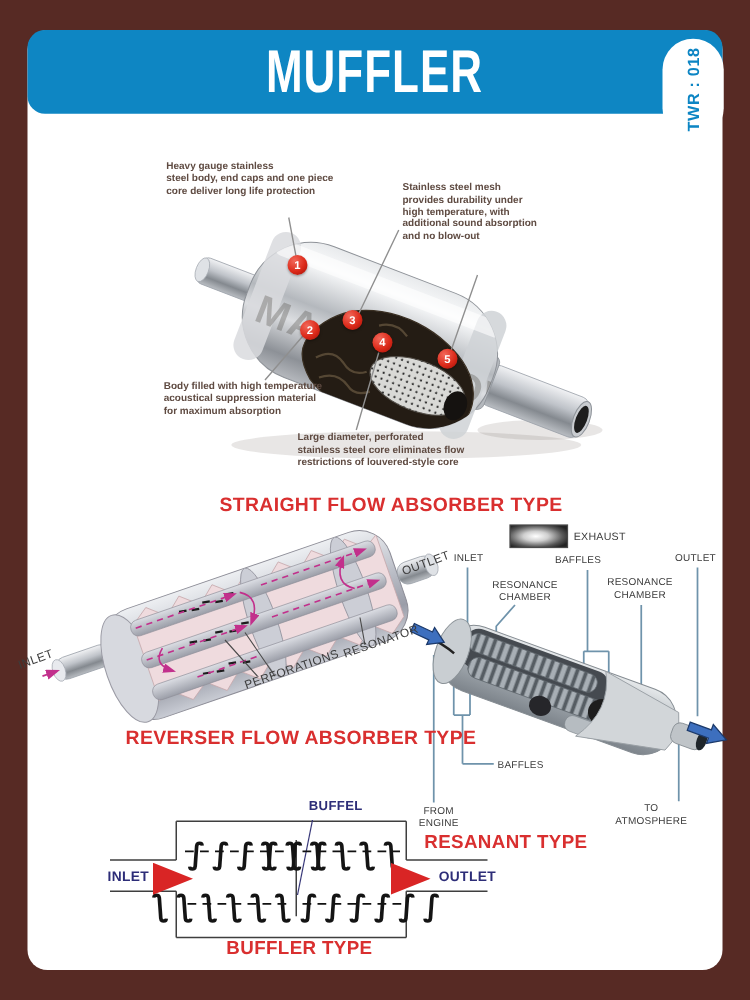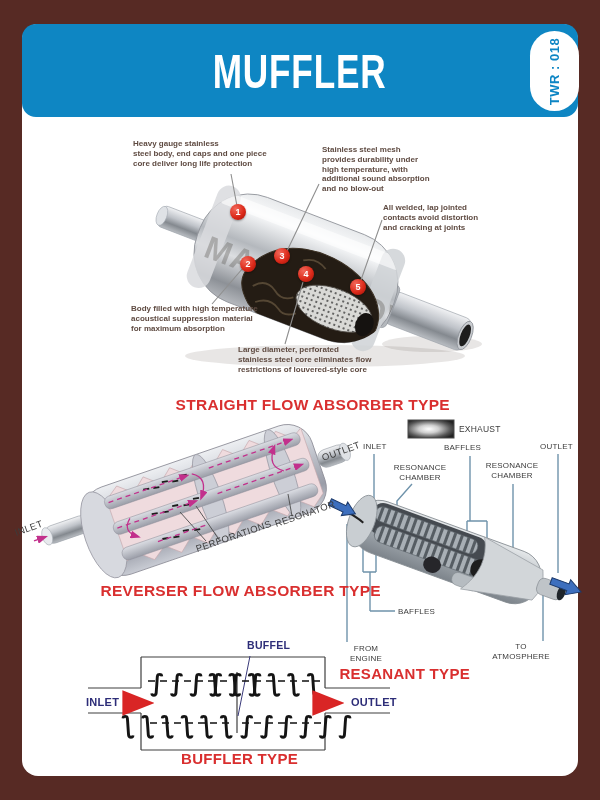--- a/index.html
+++ b/index.html
@@ -1,20 +1,20 @@
 <!DOCTYPE html>
 <html><head>
 <meta charset="utf-8">
 <style>
   html,body{margin:0;padding:0;background:#3a1d18;}
   .poster{position:relative;width:600px;height:800px;background:#572a24;
           font-family:"Liberation Sans",sans-serif;overflow:hidden;}
   .card{position:absolute;left:22px;top:24px;width:556px;height:752px;
         background:#ffffff;border-radius:16px;}
-  .header{position:absolute;left:22px;top:24px;width:556px;height:93px;
+  .header{position:absolute;left:22px;top:24px;width:556px;height:67px;
           background:#0e86c3;border-radius:14px;display:flex;align-items:center;justify-content:center;}
   .page-title{color:#ffffff;font-weight:bold;font-size:44px;letter-spacing:1px;
               transform:scale(.8,1.1);white-space:nowrap;}
   .pill{position:absolute;left:530px;top:31px;width:49px;height:80px;background:#ffffff;
         border-radius:25px;display:flex;align-items:center;justify-content:center;}
   .pill span{transform:rotate(-90deg);white-space:nowrap;color:#0c85c4;
              font-weight:bold;font-size:13px;letter-spacing:.5px;}
   .art{position:absolute;left:0;top:0;width:600px;height:800px;}
   .ann{position:absolute;font-weight:bold;font-size:8px;line-height:1.22;
        color:#5f4b42;white-space:pre-line;letter-spacing:0;}
@@ -210,31 +210,28 @@
     </g>
   </svg>
 
   <div class="header">
     <span class="page-title">MUFFLER</span>
   </div>
   <div class="pill">
     <span>TWR : 018</span>
   </div>
 
-  <div class="ann" style="left:133px;top:139px;">Heavy gauge stainless
+  <div class="ann" style="left:133px;top:128px;">Heavy gauge stainless
 steel body, end caps and one piece
 core deliver long life protection</div>
   <div class="ann" style="left:322px;top:145px;">Stainless steel mesh
 provides durability under
 high temperature, with
 additional sound absorption
 and no blow-out</div>
-  <div class="ann" style="left:383px;top:203px;">All welded, lap jointed
-contacts avoid distortion
-and cracking at joints</div>
   <div class="ann" style="left:131px;top:304px;">Body filled with high temperature
 acoustical suppression material
 for maximum absorption</div>
   <div class="ann" style="left:238px;top:345px;">Large diameter, perforated
 stainless steel core eliminates flow
 restrictions of louvered-style core</div>
 
   <div class="badge" style="left:230px;top:204px;">1</div>
   <div class="badge" style="left:240px;top:256px;">2</div>
   <div class="badge" style="left:274px;top:248px;">3</div>
@@ -251,21 +248,21 @@
 
   <div class="dlab" style="left:459px;top:424px;font-size:8.5px;">EXHAUST</div>
   <div class="dlab" style="left:363px;top:442px;">INLET</div>
   <div class="dlab" style="left:444px;top:443px;">BAFFLES</div>
   <div class="dlab" style="left:540px;top:442px;">OUTLET</div>
   <div class="dlab center" style="left:388px;top:463px;width:64px;">RESONANCE
 CHAMBER</div>
   <div class="dlab center" style="left:480px;top:461px;width:64px;">RESONANCE
 CHAMBER</div>
   <div class="dlab" style="left:398px;top:607px;">BAFFLES</div>
-  <div class="dlab center" style="left:328px;top:644px;width:46px;margin-left:15px;">FROM
+  <div class="dlab center" style="left:328px;top:644px;width:46px;">FROM
 ENGINE</div>
   <div class="dlab center" style="left:488px;top:642px;width:66px;">TO
 ATMOSPHERE</div>
   <div class="sec-title" style="left:330px;top:665px;width:140px;font-size:15px;">RESANANT TYPE</div>
 
   <div class="blab" style="left:86px;top:696px;">INLET</div>
   <div class="blab" style="left:351px;top:696px;">OUTLET</div>
   <div class="blab" style="left:229px;top:639px;font-size:10.5px;padding-left:18px;">BUFFEL</div>
   <div class="sec-title" style="left:163px;top:750px;width:135px;font-size:15px;">BUFFLER TYPE</div>
 </div>

